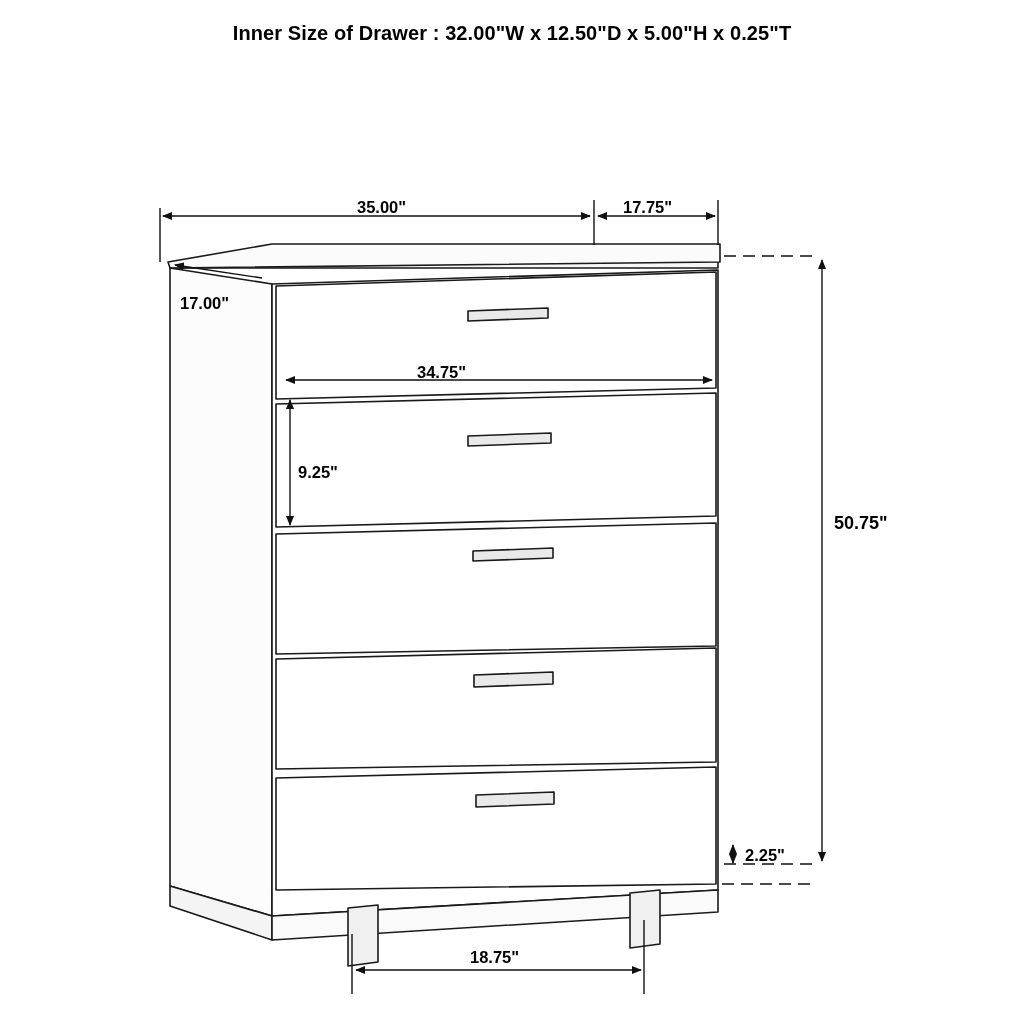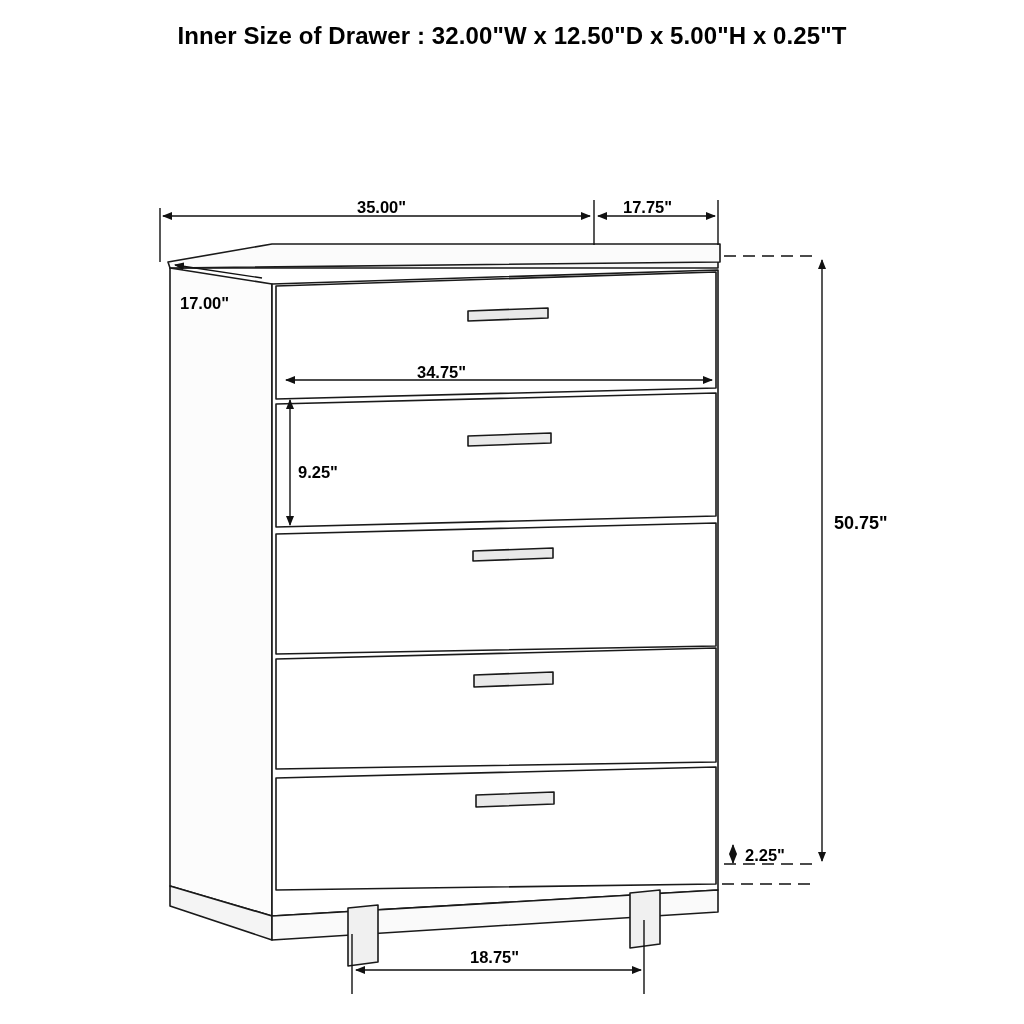--- a/index.html
+++ b/index.html
@@ -19,21 +19,21 @@
     position: relative;
     width: 1024px;
     height: 1024px;
   }
   #title {
     position: absolute;
     left: 0;
     top: 22px;
     width: 1024px;
     text-align: center;
-    font-size: 24px;
+    font-size: 20px;
     font-weight: bold;
     letter-spacing: 0.1px;
     color: #000;
   }
   svg#drawing {
     position: absolute;
     left: 0;
     top: 0;
     width: 1024px;
     height: 1024px;

